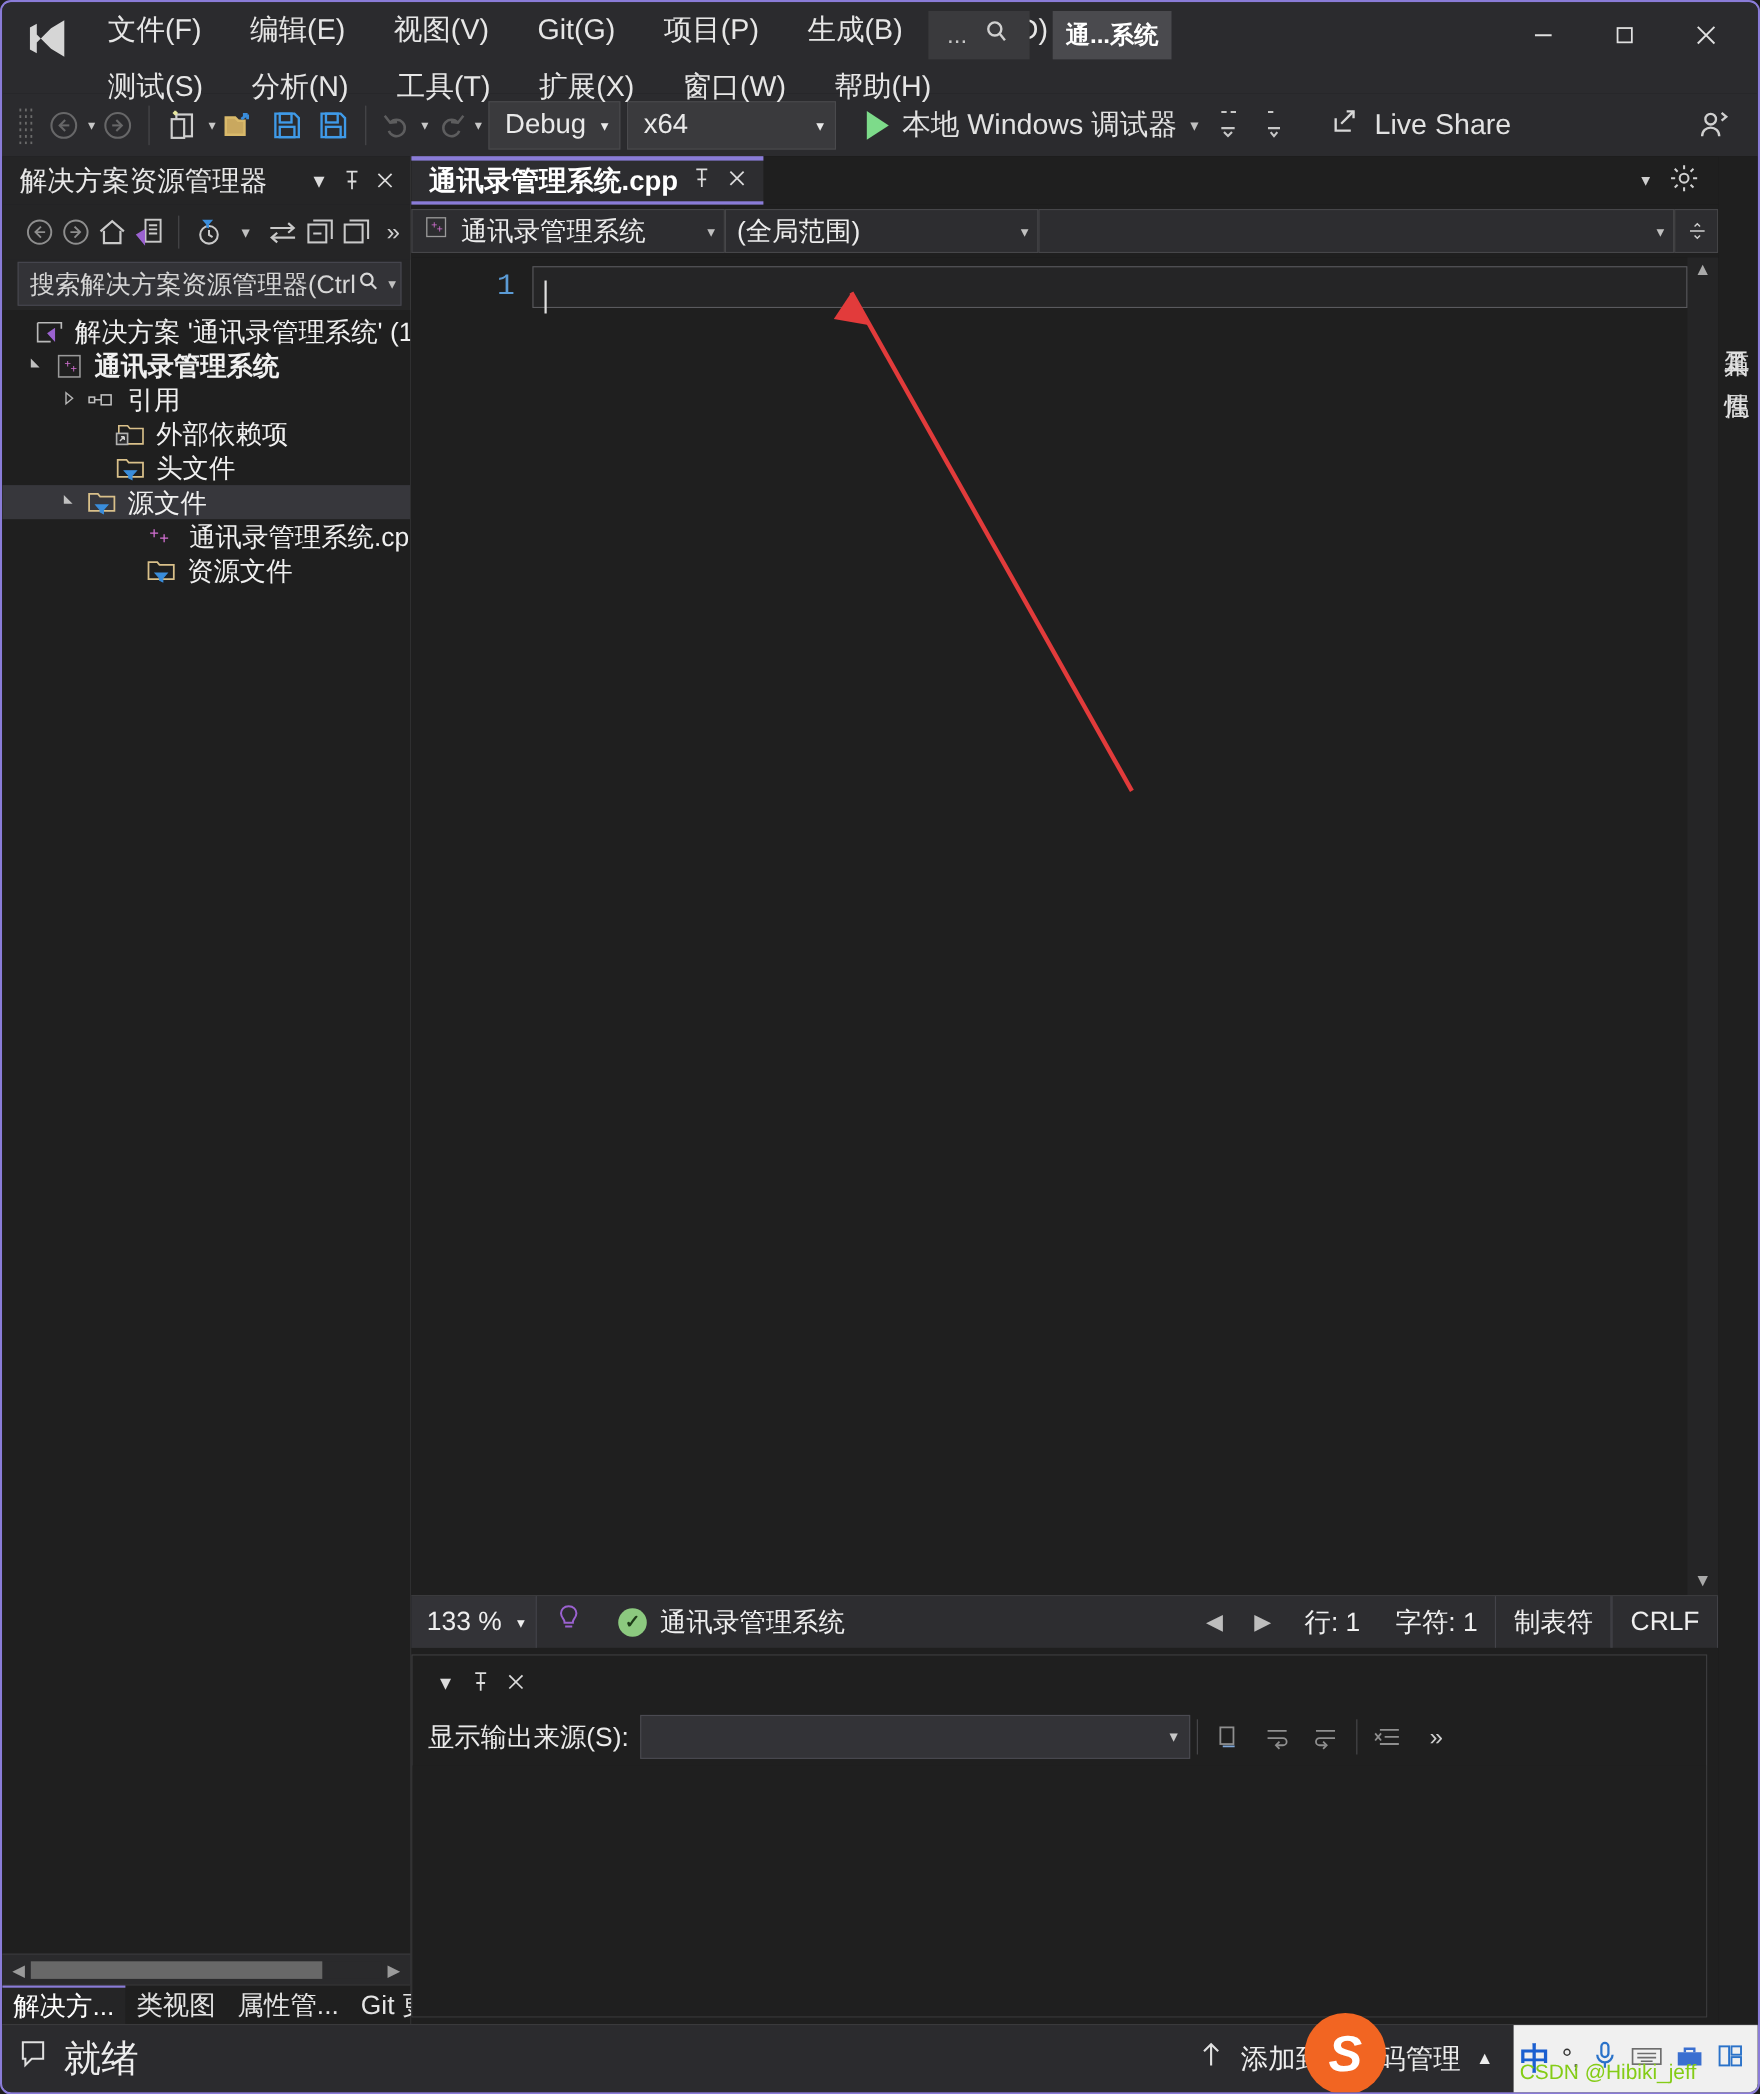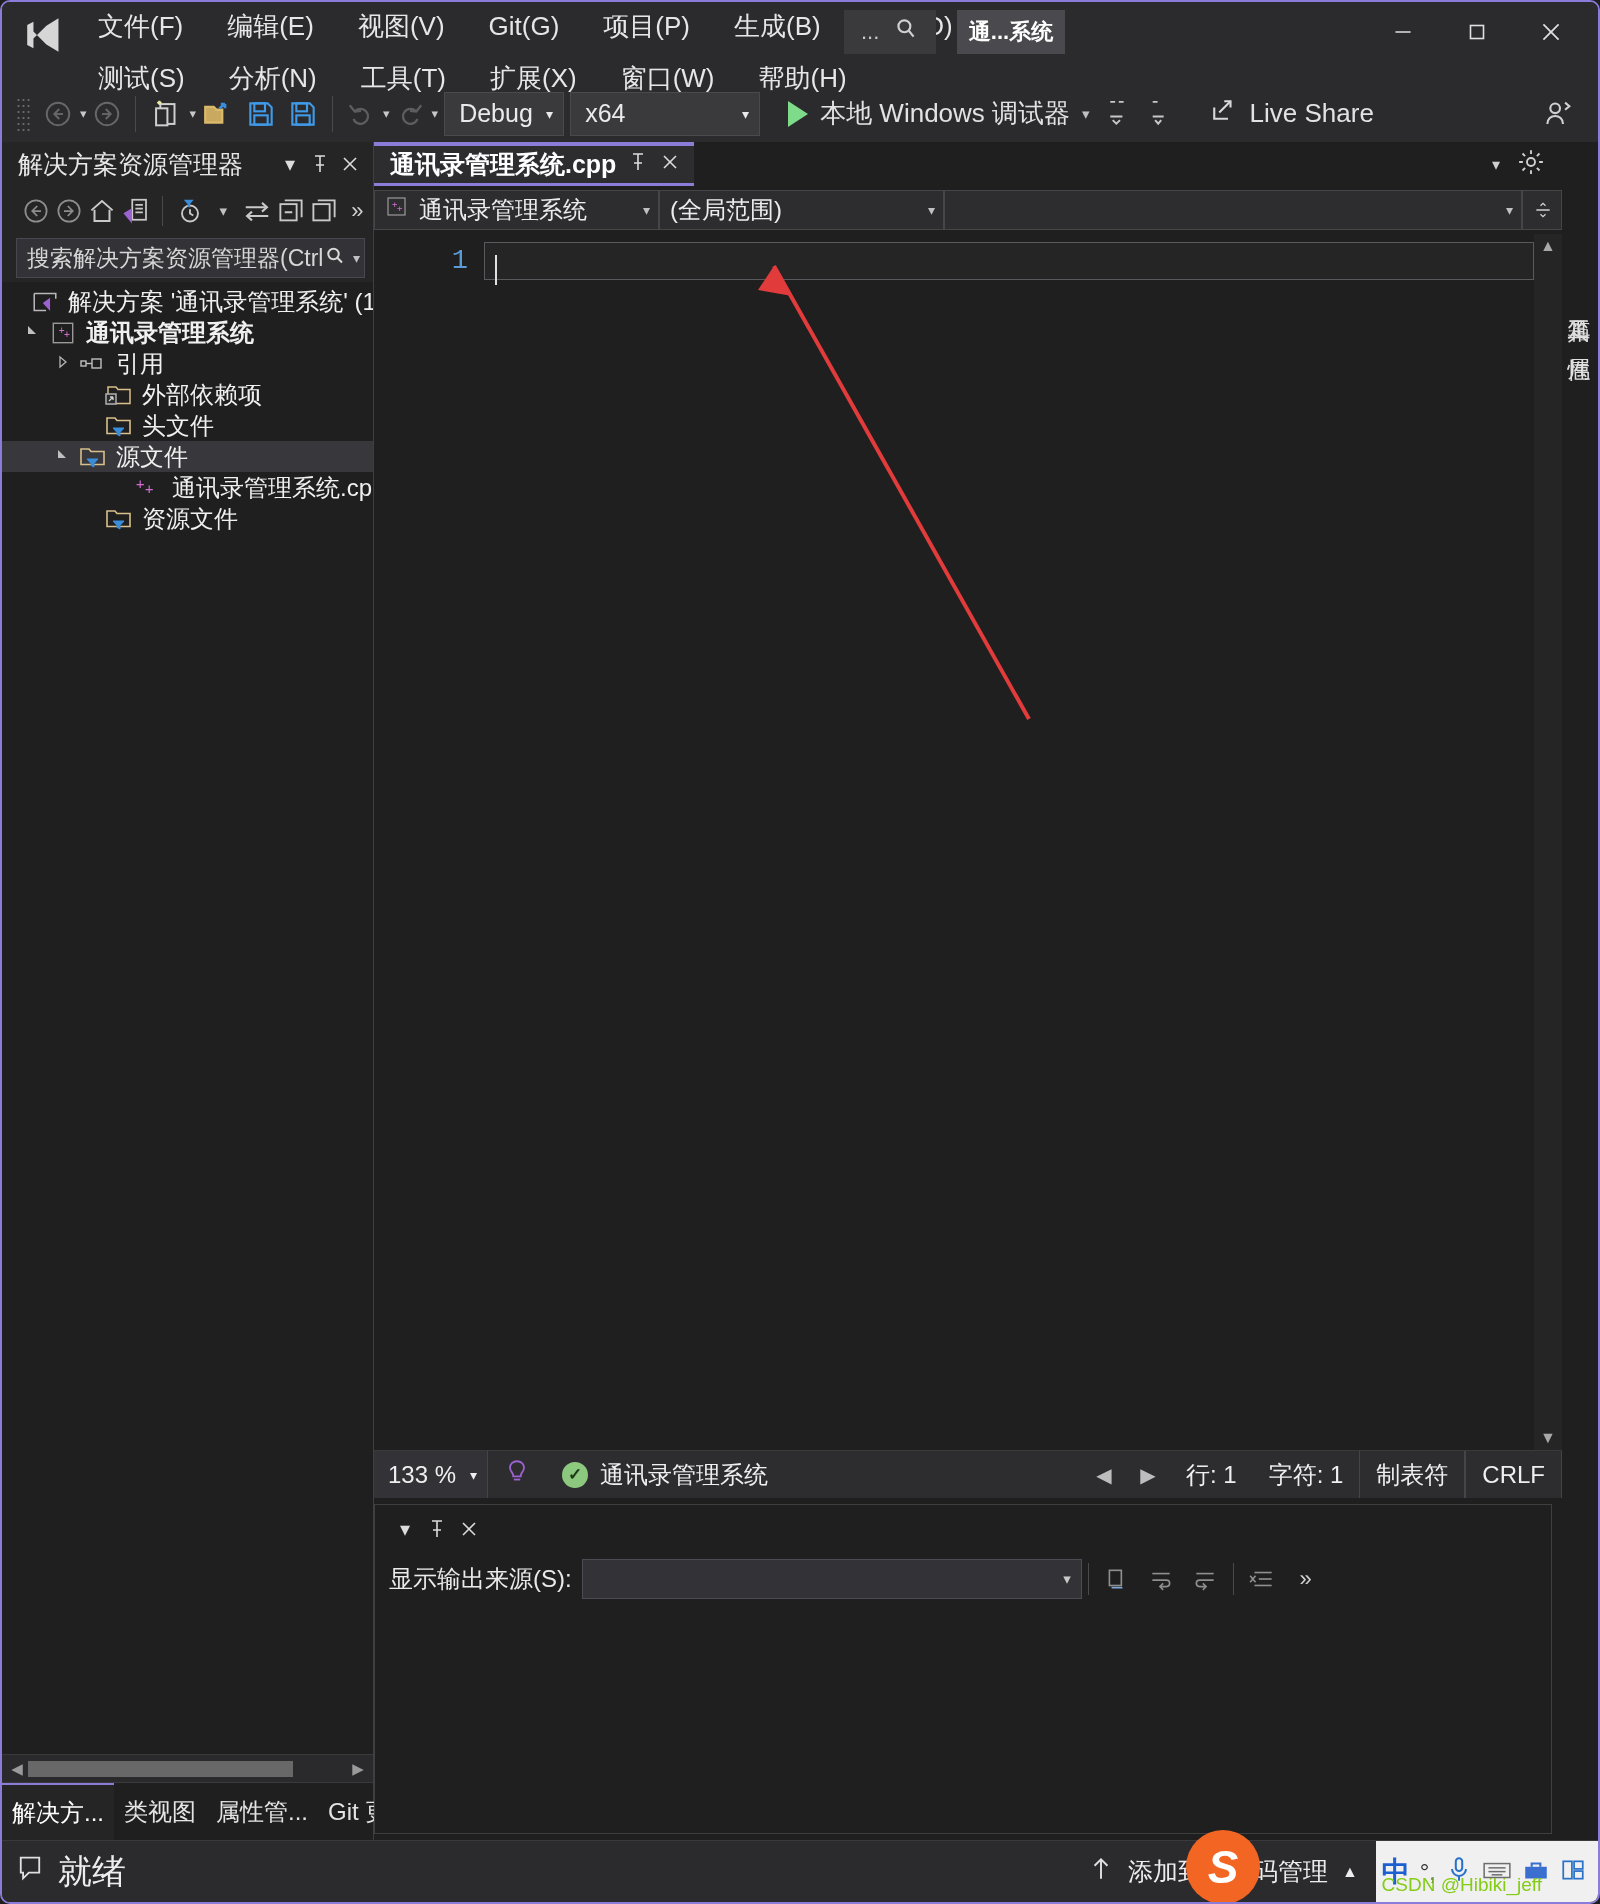--- a/index.html
+++ b/index.html
@@ -184,21 +184,21 @@
 
   .hscroll {
     height: 28px; background: #2a2a2c;
     display: flex; align-items: center; padding: 0 4px;
     border-top: 1px solid #3a3a3c;
   }
   .hscroll .arw { width: 22px; text-align: center; color: #9a9a9a; font-size: 15px; }
   .hscroll .track { flex: 1; height: 16px; background: #2a2a2c; position: relative; }
   .hscroll .thumb { position: absolute; left: 0; top: 0; height: 16px; width: 265px; background: #686868; }
   .sol-tabs {
-    height: 58px; display: flex; align-items: stretch;
+    height: 36px; display: flex; align-items: stretch;
     background: #1f1f1f; border-top: 1px solid #3a3a3c;
   }
   .sol-tab {
     display: flex; align-items: center; padding: 0 10px;
     font-size: 24px; color: #e4e4e4; white-space: nowrap;
   }
   .sol-tab.active { background: #252526; border-top: 2px solid #8a7cd8; color: #fff; }
 
   
   .center-col { flex: 1; display: flex; flex-direction: column; min-width: 0; background: #1f1f1f; }
@@ -689,21 +689,21 @@
           <span class="twist"></span>
           <span class="ticon">
             <svg width="30" height="26" viewBox="0 0 30 26" fill="none">
               <text x="2" y="14" font-size="14" fill="#d06fd0" font-family="monospace">+</text>
               <text x="11" y="19" font-size="14" fill="#d06fd0" font-family="monospace">+</text>
             </svg>
           </span>
           <span class="tlabel">通讯录管理系统.cpp</span>
         </div>
 
-        <div class="trow" style="padding-left:74px">
+        <div class="trow" style="padding-left:102px">
           <span class="twist"></span>
           <span class="ticon">
             <svg width="30" height="26" viewBox="0 0 30 26" fill="none" stroke="#d9c08a" stroke-width="1.6">
               <path d="M3 5 h8 l2 2.5 h13 v13 H3 z"></path>
               <path d="M9 15 h11 l-4 4.5 v3.5 l-3-1.6 v-1.9 z" fill="#3a8ddb" stroke="#3a8ddb" stroke-width="1"></path>
             </svg>
           </span>
           <span class="tlabel">资源文件</span>
         </div>
       </div>

